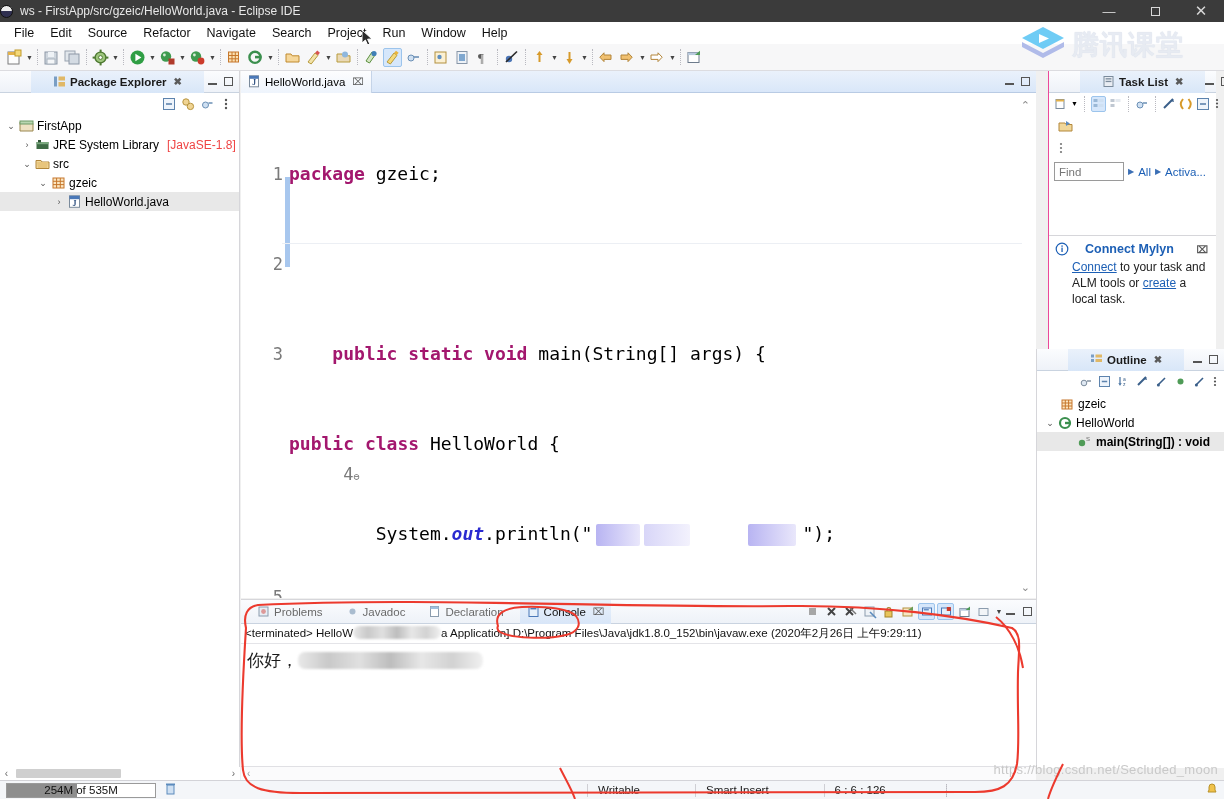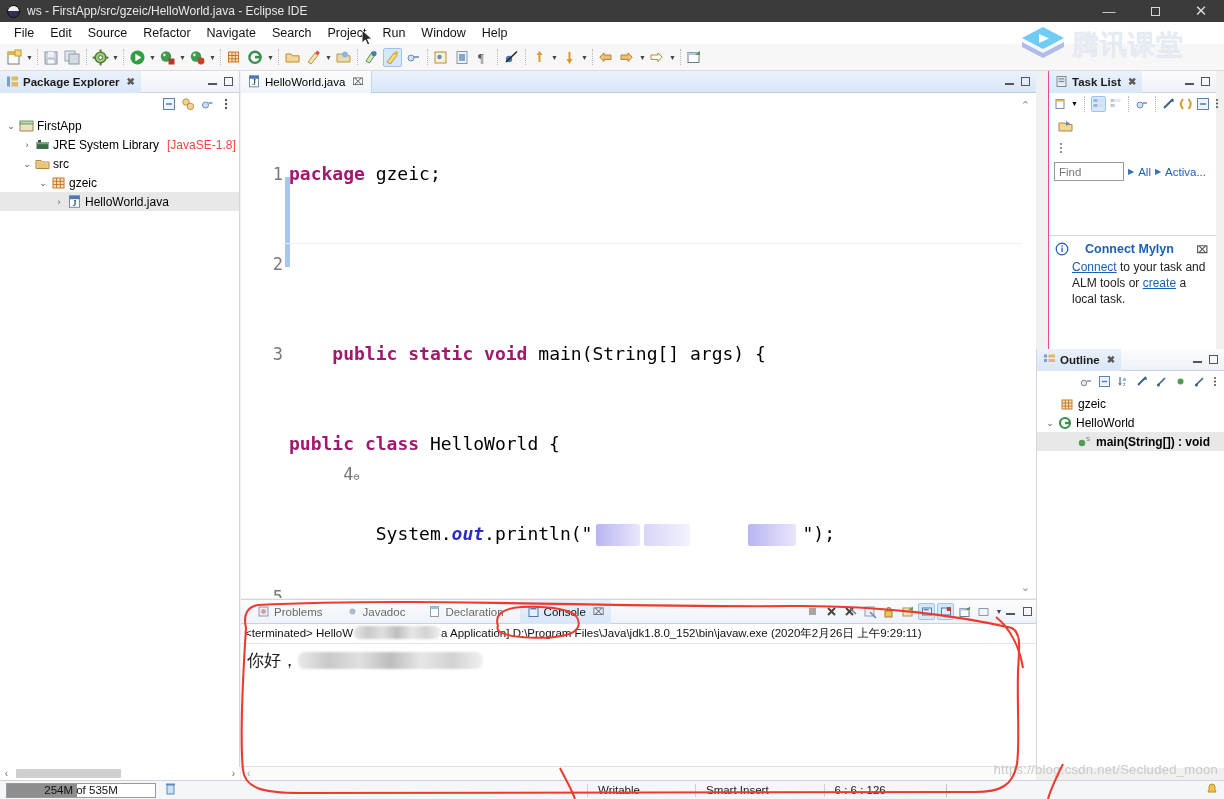--- a/index.html
+++ b/index.html
@@ -9,21 +9,21 @@
     font-size:12px;
     background:#f0f0f0;
     overflow:hidden;
     position:relative;
     -webkit-font-smoothing:antialiased;
   }
 
   
   .titlebar {
     height:22px; background:#3b3b3b; color:#e8e8e8;
-    display:flex; align-items:center; padding-left:7px;
+    display:flex; align-items:center; 
     font-size:12px;
   }
   .title-icon {
     width:13px; height:13px; border-radius:50%;
     background:linear-gradient(#efefef 0 48%, #2f2f4f 48% 100%);
     border:1px solid #111; margin-right:7px; flex:0 0 auto;
   }
   .title-text { flex:1 1 auto; white-space:nowrap; overflow:hidden; }
   .wctrls { display:flex; height:22px; }
   .wctrl { width:46px; height:22px; display:flex; align-items:center;
@@ -56,21 +56,21 @@
 
   
   .part { position:absolute; background:#fff; }
   .part-tabbar {
     height:22px; background:linear-gradient(#fbfcfe,#eef2f8);
     display:flex; align-items:center; font-size:11.5px;
     border-bottom:1px solid #c9d3e0;
   }
   .part-tab {
     display:flex; align-items:center; gap:4px; height:22px;
-    padding:0 6px; color:#1a1a1a; font-weight:bold; white-space:nowrap;
+    padding:0 22px; color:#1a1a1a; font-weight:bold; white-space:nowrap;margin-left:31px;
   }
   .part-tab.active { background:linear-gradient(#eaf1fb,#d8e6f8); }
   .tab-x { color:#5a5a5a; font-size:10px; margin-left:3px; }
   .part-ctrl { margin-left:auto; display:flex; gap:7px; padding-right:6px;
                color:#3b3b3b; align-items:center; }
   .min-box { width:9px; height:2px; background:#555; margin-bottom:-5px;}
   .max-box { width:9px; height:9px; border:1px solid #555; }
 
   .view-toolbar {
     height:21px; display:flex; align-items:center; justify-content:flex-end;

